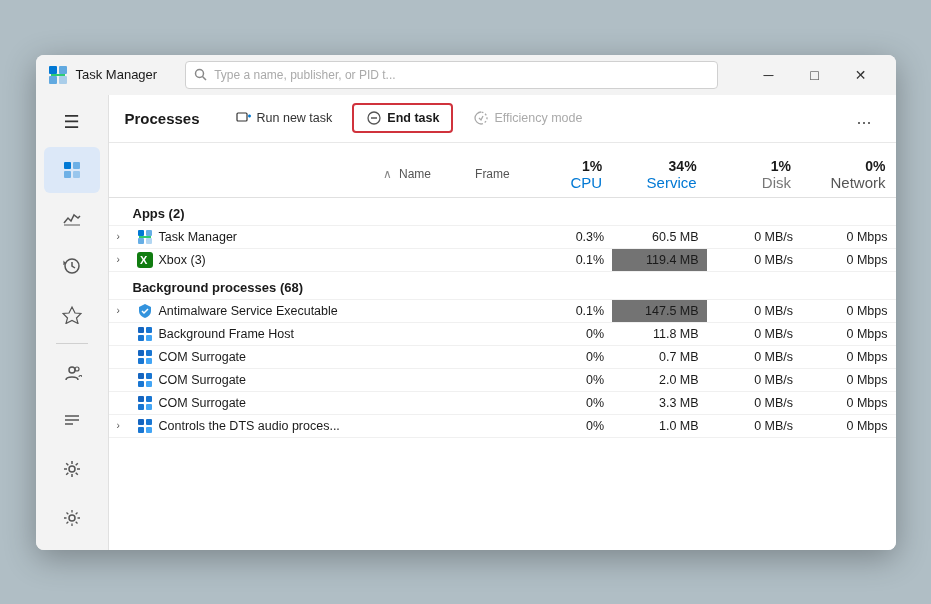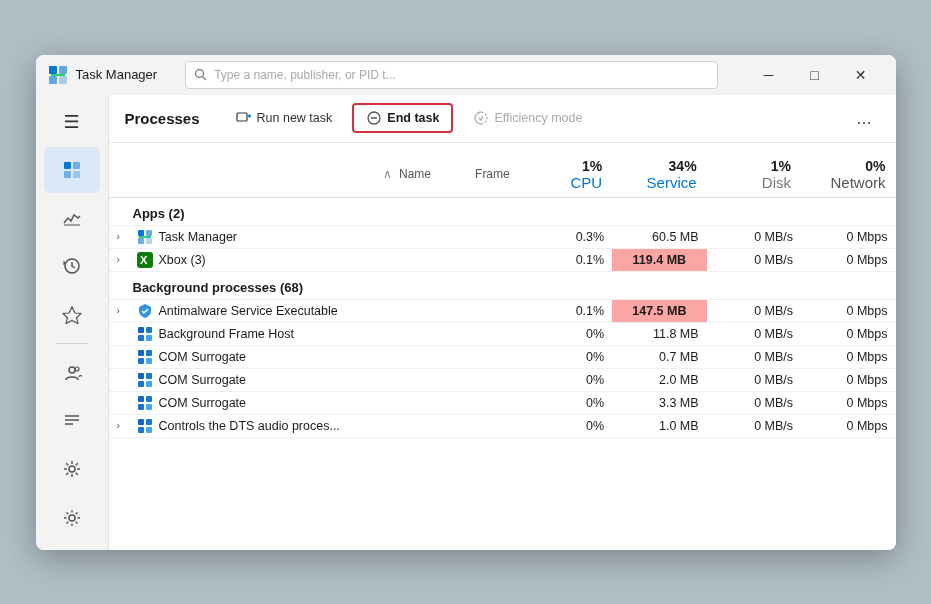--- a/index.html
+++ b/index.html
@@ -267,24 +267,23 @@
       display: inline-flex;
       align-items: center;
       justify-content: center;
     }
     .num-cell {
       text-align: right;
       padding-right: 10px;
       color: #555;
     }
     .num-cell.highlighted {
-      background: #fca5a5;
+      background: #737373;
       color: #1a1a1a;
-      font-weight: 700;
-      text-align: center;
+      font-weight: 400;
     }
 
     
     .table-container::-webkit-scrollbar { width: 8px; }
     .table-container::-webkit-scrollbar-track { background: #f0f0f0; }
     .table-container::-webkit-scrollbar-thumb { background: #c0c0c0; border-radius: 4px; }
   </style>
 </head>
 <body>
 

